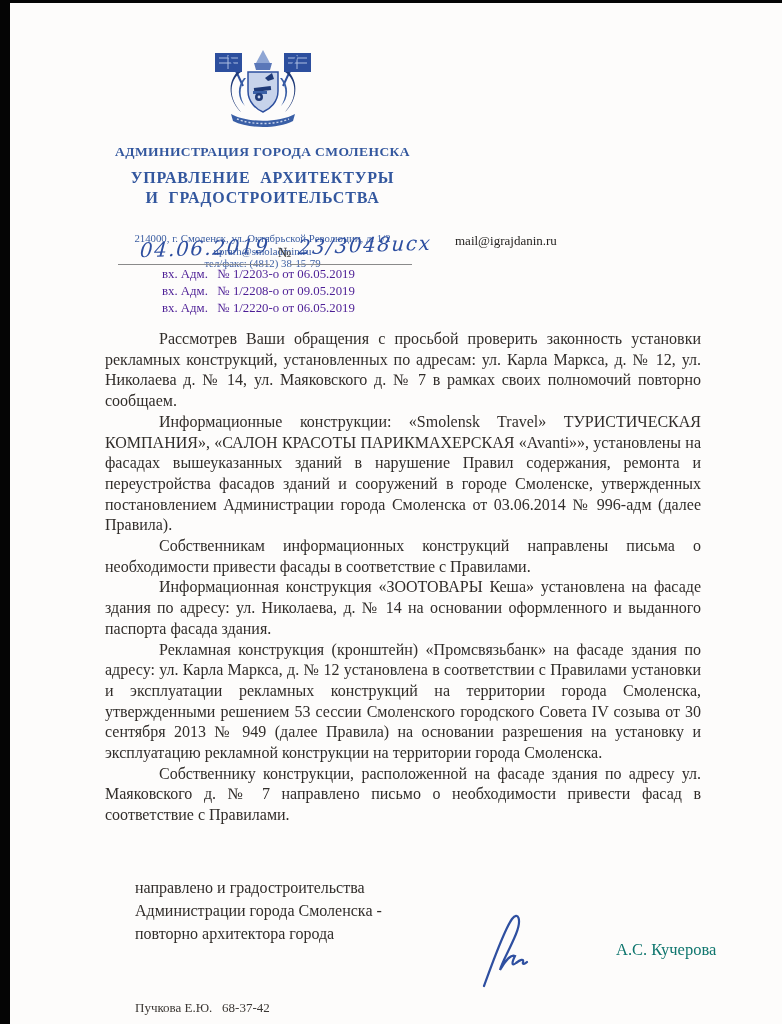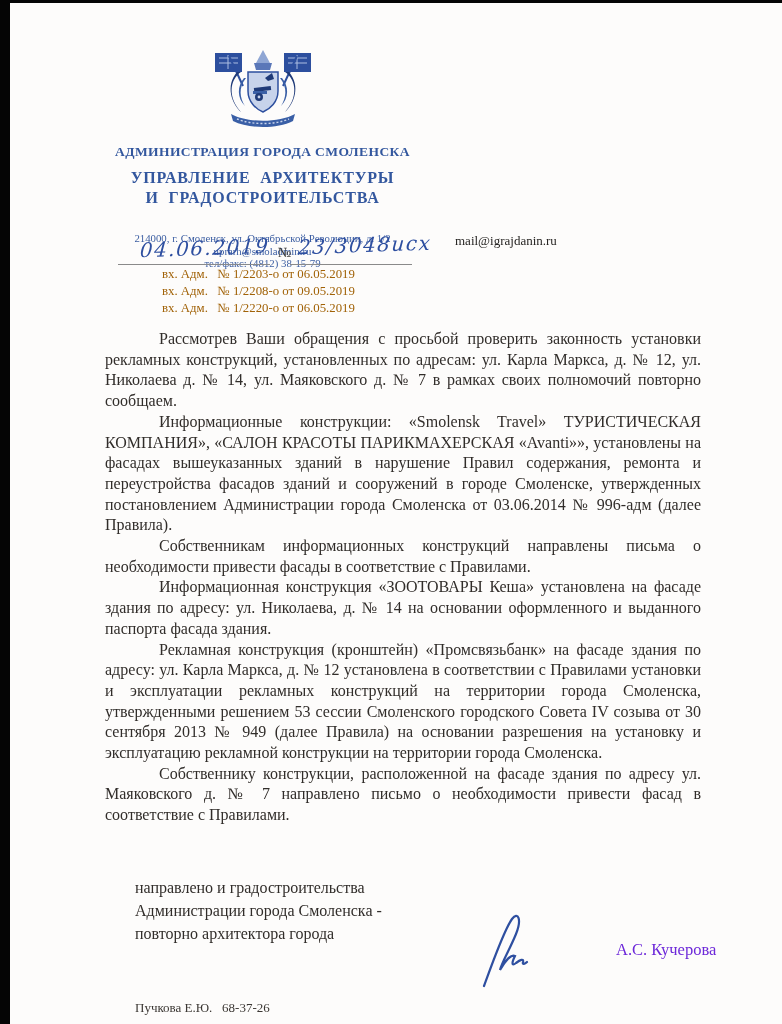--- a/index.html
+++ b/index.html
@@ -39,37 +39,37 @@
     white-space:nowrap;
   }
   .hand-date{left:130px;top:236px;font-size:20px;}
   .hand-num{left:288px;top:233px;font-size:20px;}
   .ul{position:absolute;height:0;border-bottom:1.2px solid #8a8a8a;}
   .ul-date{left:108px;top:264px;width:152px;}
   .ul-num{left:280px;top:264px;width:122px;}
   .no-sign{position:absolute;left:268px;top:245px;font-size:14px;color:#3a3a3a;}
   .recipient{position:absolute;left:445px;top:233px;font-size:13px;color:#262422;}
 
-  .incoming{position:absolute;left:152px;top:266px;color:#a16207;font-size:12.8px;line-height:17.2px;}
+  .incoming{position:absolute;left:152px;top:266px;color:#4c1d95;font-size:12.8px;line-height:17.2px;}
   .incoming-line{white-space:pre;}
 
   
   .body{position:absolute;left:95px;top:329px;width:596px;color:#312d2a;}
   .body p{
     margin:0;
     font-size:16px;
     line-height:20.7px;
     text-align:justify;
     text-indent:54px;
   }
 
   
   .sig-block{position:absolute;left:125px;top:876px;color:#312d2a;font-size:16px;line-height:23px;}
   .sig-scribble{position:absolute;left:468px;top:912px;}
-  .sig-name{position:absolute;left:606px;top:940px;color:#6d28d9;font-size:16.5px;}
+  .sig-name{position:absolute;left:606px;top:940px;color:#0f766e;font-size:16.5px;}
 
   .executor{position:absolute;left:125px;top:1000px;color:#3b3733;font-size:13px;white-space:pre;}
 </style>
 </head>
 <body>
 
 <div class="stage">
 
   <div class="bar bar-top"></div>
   <div class="bar bar-left"></div>
@@ -146,16 +146,16 @@
         <div>Администрации города Смоленска -</div>
         <div>повторно архитектора города</div>
       </div>
 
     <svg class="sig-scribble" width="70" height="82" viewBox="0 0 70 82" aria-hidden="true">
       <path d="M6 74 C14 52 26 18 34 7 C40 -1 44 7 38 22 C31 39 24 50 22 58 C27 49 33 42 37 44 C34 50 33 55 38 51 C42 48 46 46 45 50 C44 53 47 52 49 50" stroke="#2e4fa0" stroke-width="2.2" fill="none" stroke-linecap="round"></path>
     </svg>
 
     <div class="sig-name">А.С. Кучерова</div>
 
-    <div class="executor">Пучкова Е.Ю.   68-37-26</div>
+    <div class="executor">Пучкова Е.Ю.   68-37-42</div>
 
   </div>
 </div>
 
 </body></html>

